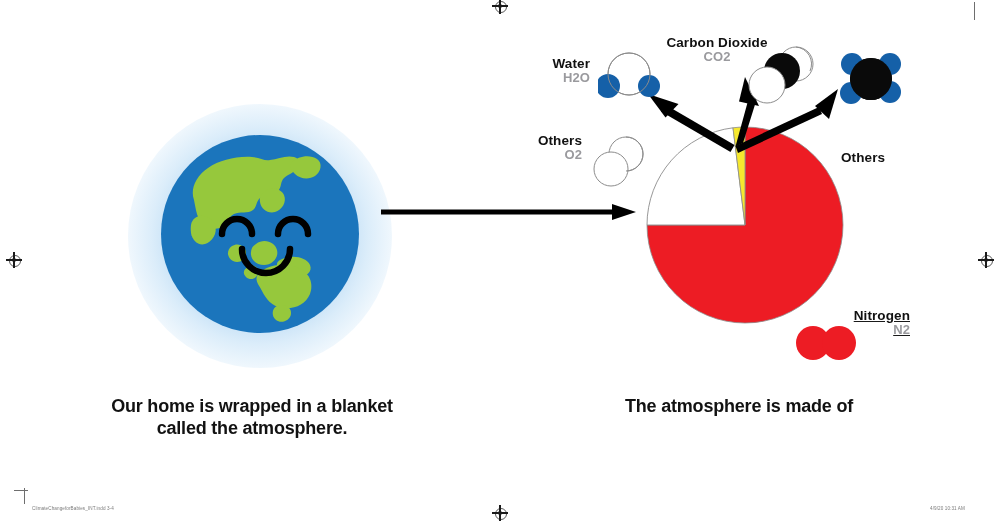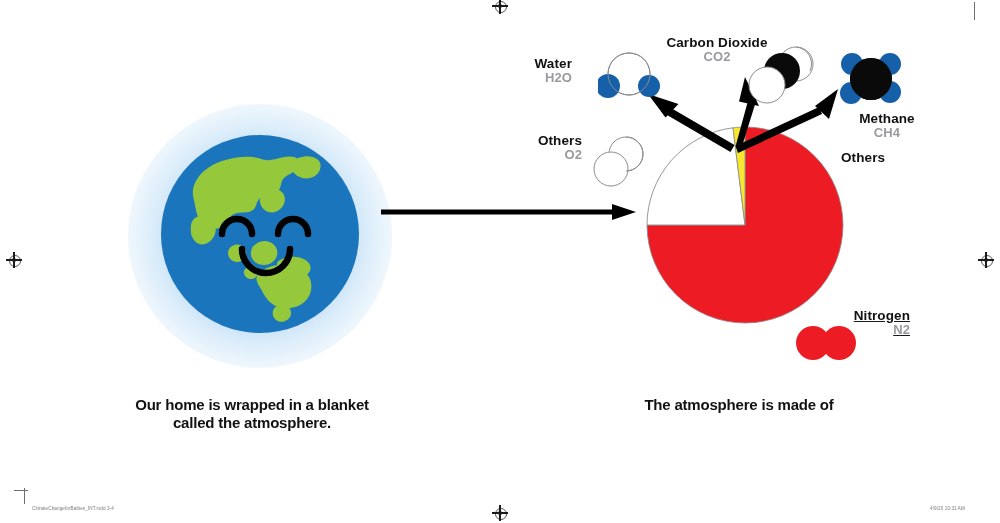--- a/index.html
+++ b/index.html
@@ -43,21 +43,21 @@
   .mol svg{display:block;}
 
   
   .lbl{position:absolute;font-weight:bold;letter-spacing:.1px;line-height:1.12;}
   .lbl .name{display:block;font-size:13.5px;color:#111111;font-weight:bold;}
   .lbl .formula{display:block;font-size:13px;color:#9a9a9e;font-weight:bold;}
   .lbl.right{text-align:right;}
 
   
   .caption{position:absolute;text-align:center;font-weight:bold;
-           font-size:15px;line-height:1.22;color:#121212;letter-spacing:-.2px;}
+           font-size:18px;line-height:1.22;color:#121212;letter-spacing:-.2px;}
 
   
   .footer{position:absolute;font-size:4.6px;color:#7a7a7a;
           font-family:"Liberation Sans", sans-serif;letter-spacing:.1px;white-space:nowrap;}
 </style>
 </head>
 <body>
 
 <div class="page">
 
@@ -198,39 +198,35 @@
     </svg>
   </div>
 
   <div class="mol" style="left:795px;top:325px;width:62px;height:36px;">
     <svg width="62" height="36" viewBox="0 0 62 36">
       <circle cx="18" cy="18" r="17" fill="#ED1C24"></circle>
       <circle cx="44" cy="18" r="17" fill="#ED1C24"></circle>
     </svg>
   </div>
 
-  <div class="lbl right" style="left:478px;top:56px;width:94px;">
+  <div class="lbl right" style="left:496px;top:56px;width:94px;">
     <span class="name">Water</span>
     <span class="formula">H2O</span>
   </div>
 
   <div class="lbl right" style="left:486px;top:133px;width:96px;">
     <span class="name">Others</span>
     <span class="formula">O2</span>
   </div>
 
   <div class="lbl" style="left:657px;top:35px;width:120px;text-align:center;">
     <span class="name">Carbon Dioxide</span>
     <span class="formula">CO2</span>
   </div>
 
-  <div class="lbl" style="left:841px;top:111px;width:92px;text-align:center;">
-    <span class="name">Methane</span>
-    <span class="formula">CH4</span>
-  </div>
 
   <div class="lbl" style="left:841px;top:150px;width:92px;text-align:left;">
     <span class="name">Others</span>
   </div>
 
   <div class="lbl right" style="left:820px;top:308px;width:90px;text-decoration:underline;">
     <span class="name">Nitrogen</span>
     <span class="formula">N2</span>
   </div>
 

